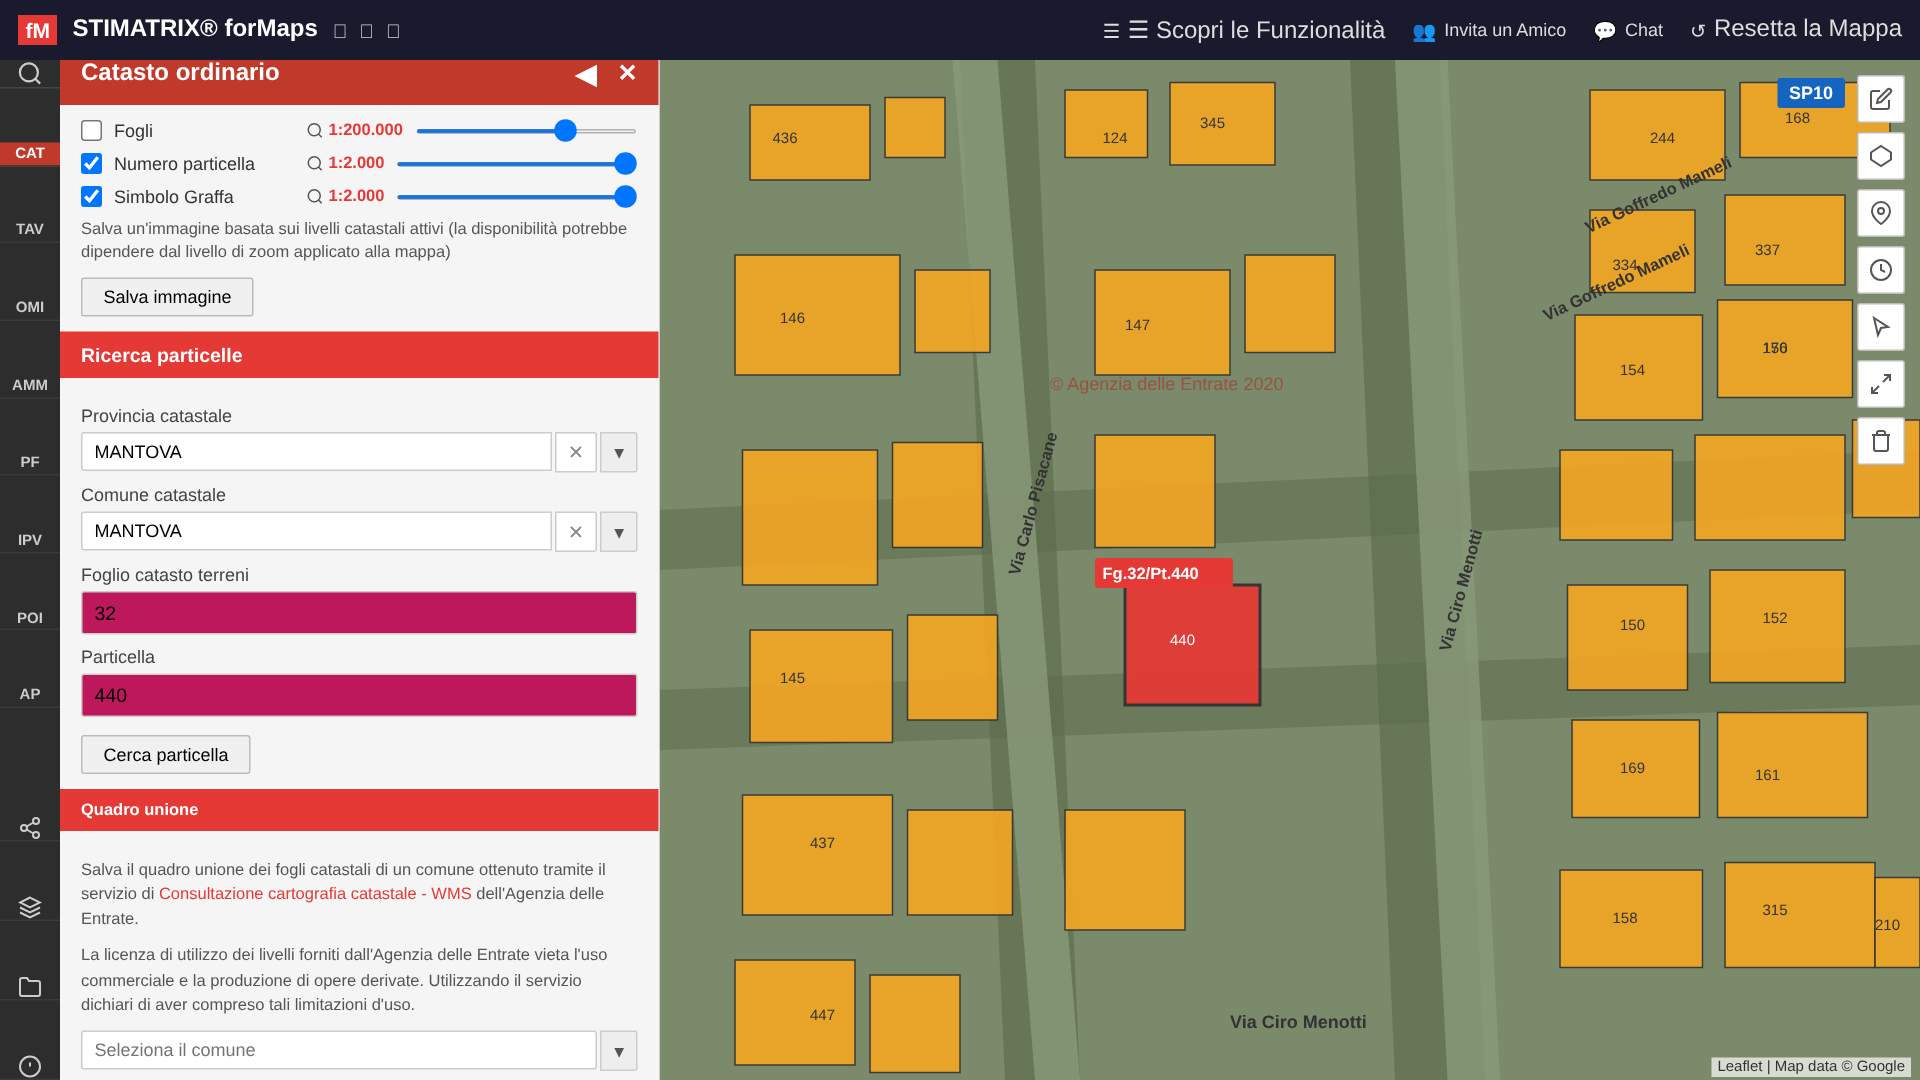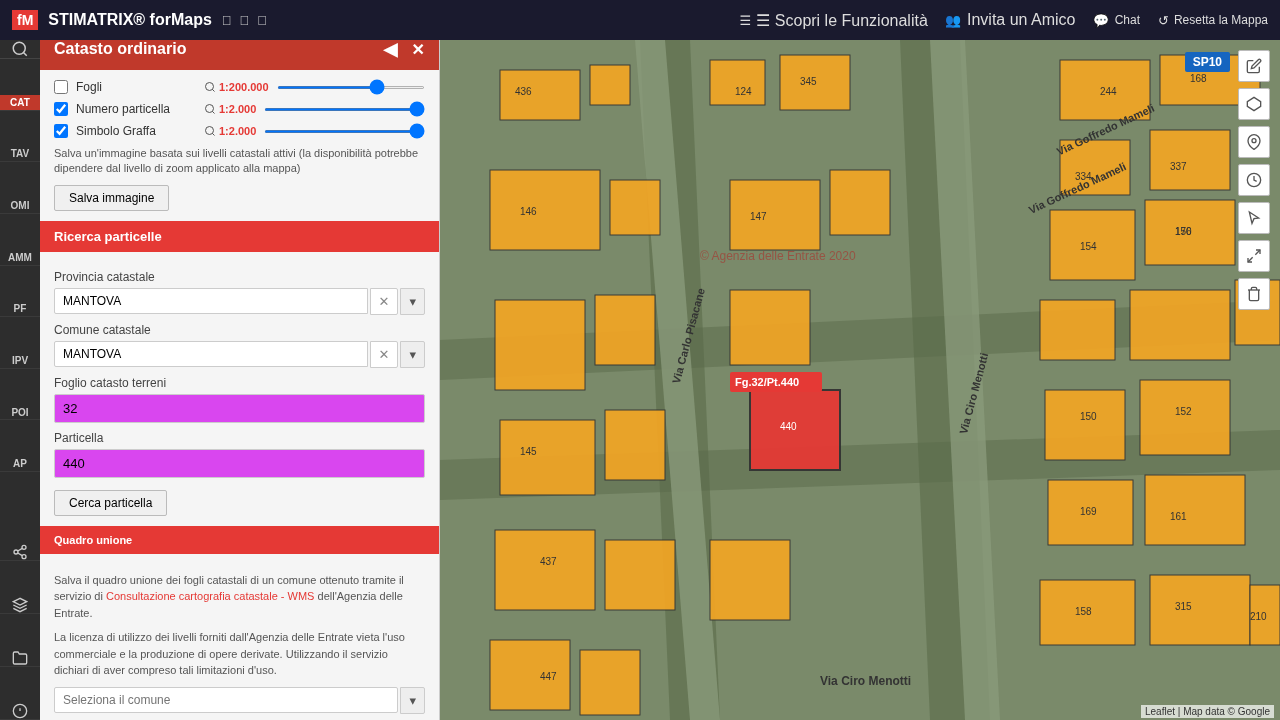--- a/index.html
+++ b/index.html
@@ -70,21 +70,21 @@
     .field-input-row { display: flex; align-items: center; gap: 2px; }
     .field-input {
       flex: 1; padding: 5px 8px; border: 1px solid #ccc; font-size: 12px;
       background: #fff; border-radius: 2px;
     }
     .field-clear { padding: 5px 8px; cursor: pointer; color: #888; border: 1px solid #ccc; background: #fff; border-radius: 0 2px 2px 0; font-size: 13px; }
     .field-dropdown { padding: 5px 8px; cursor: pointer; color: #555; border: 1px solid #ccc; background: #eee; border-radius: 0 2px 2px 0; font-size: 13px; }
 
     .full-input {
       width: 100%; padding: 6px 8px; border: 1px solid #ccc; font-size: 13px;
-      background: #d946ef; border-radius: 2px;
+      background: #be185d; border-radius: 2px;
     }
 
     
     .quadro-text { font-size: 11px; color: #555; line-height: 1.5; margin: 8px 0; }
     .quadro-text a { color: #e53935; text-decoration: none; }
 
     .comune-select-row { display: flex; align-items: center; gap: 2px; }
     .comune-select {
       flex: 1; padding: 5px 8px; border: 1px solid #ccc; font-size: 12px;
       background: #fff; border-radius: 2px; color: #999;
@@ -144,29 +144,29 @@
     <span></span>
   </div>
   <div class="spacer"></div>
   <div class="nav-links">
     <a>
       <span>☰</span>
       <span style="font-size:16px;">☰ Scopri le Funzionalità</span>
     </a>
     <a>
       <span>👥</span>
-      <span style="font-size:16px;">Invita un Amico</span>
+      <span style="font-size:12px;">Invita un Amico</span>
     </a>
     <a>
       <span>💬</span>
       <span style="font-size:12px;">Chat</span>
     </a>
     <a>
       <span>↺</span>
-      <span style="font-size:12px;">Resetta la Mappa</span>
+      <span style="font-size:16px;">Resetta la Mappa</span>
     </a>
   </div>
 </div>
 
 <div id="left-sidebar">
   <div class="sidebar-tab" style="border-bottom:1px solid #444;">
     <svg width="18" height="18" viewBox="0 0 24 24" fill="none" stroke="#ccc" stroke-width="2">
         <circle cx="11" cy="11" r="8"></circle>
         <line x1="21" y1="21" x2="16.65" y2="16.65"></line>
       </svg>

